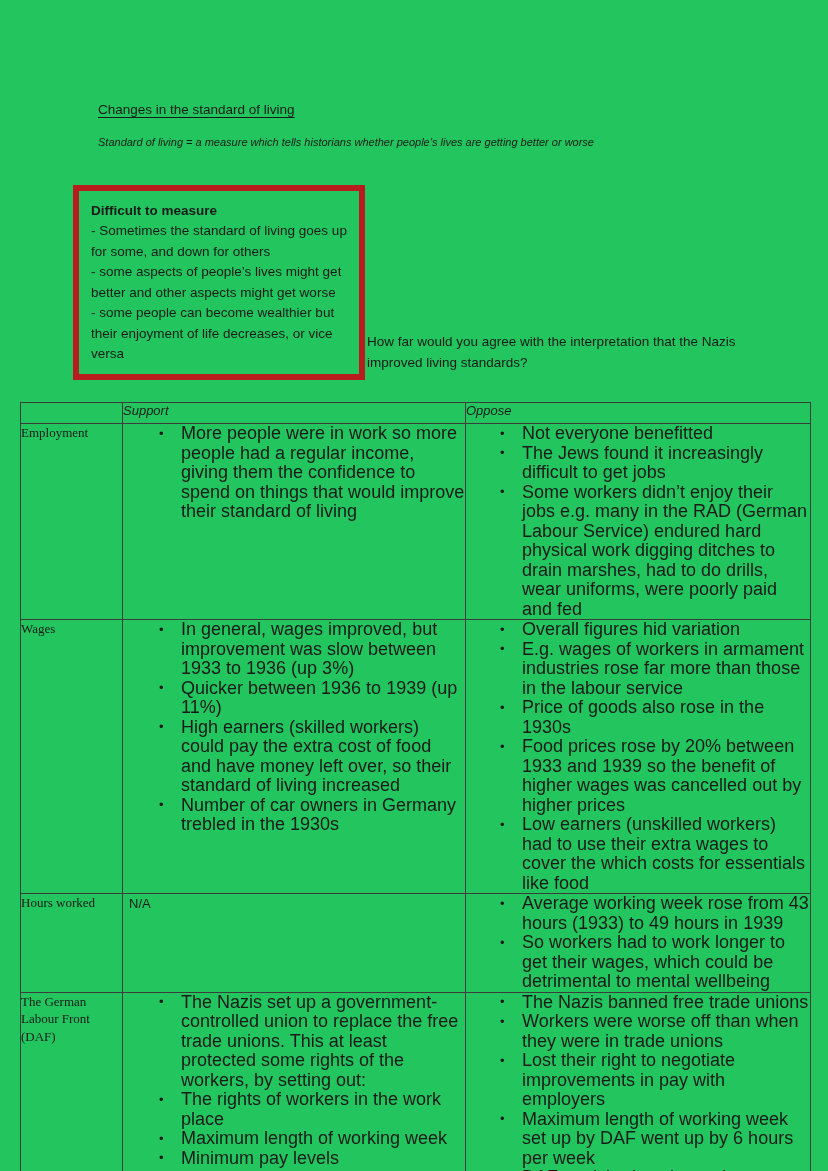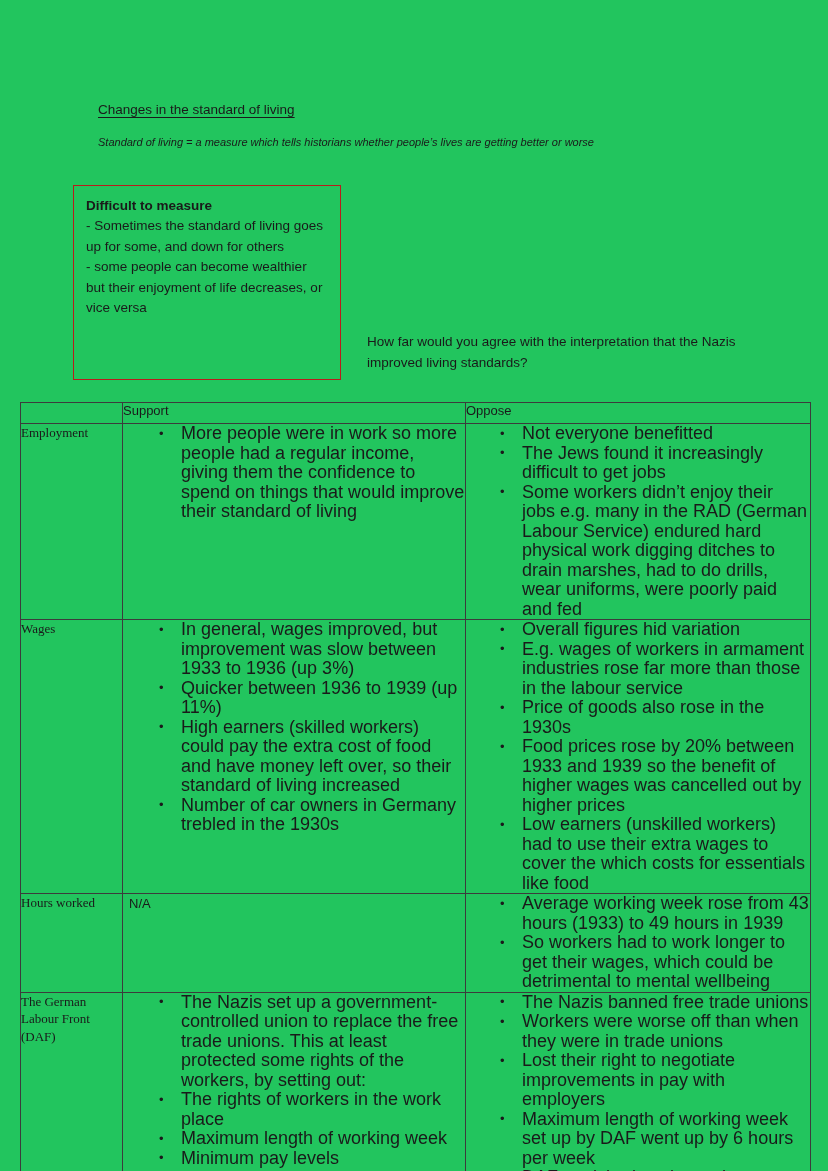--- a/index.html
+++ b/index.html
@@ -42,23 +42,23 @@
     font-size: 11px;
     font-style: italic;
     line-height: 23px;
   }
 
   
   .note-box {
     position: absolute;
     left: 73px;
     top: 185px;
-    width: 268px;
+    width: 292px;
     height: 195px;
-    border: 1px solid #b91c1c;
+    border: 6px solid #b91c1c;
     box-sizing: border-box;
     padding: 9px 12px 4px 12px;
   }
   .note-box-title {
     font-size: 13.5px;
     font-weight: bold;
     line-height: 21px;
     margin-bottom: 0px;
   }
   .note-line {
@@ -93,20 +93,21 @@
   }
   .col-cat   { width: 102px; }
   .col-sup   { width: 343px; }
   .col-opp   { width: 345px; }
 
   .hdr-cell {
     height: 20px;
     padding: 2px 0 2px 6px;
     font-size: 13px;
     line-height: 16px;
+    font-style: italic;
   }
   .cat-cell {
     padding: 5px 4px 4px 6px;
     font-size: 13px;
     line-height: 17.5px;
     font-family: Liberation Serif, serif;
   }
   .body-cell {
     padding: 5px 8px 8px 0;
   }
@@ -151,20 +152,21 @@
 
 <div class="page">
 
   <div class="doc-title">Changes in the standard of living</div>
 
   <div class="definition">Standard of living = a measure which tells historians whether people’s lives are getting better or worse</div>
 
   <div class="note-box">
     <div class="note-box-title">Difficult to measure</div>
     <div class="note-line">- Sometimes the standard of living goes up for some, and down for others</div>
+    <div class="note-line">- some aspects of people’s lives might get better and other aspects might get worse</div>
     <div class="note-line">- some people can become wealthier but their enjoyment of life decreases, or vice versa</div>
   </div>
 
   <div class="question">How far would you agree with the interpretation that the Nazis improved living standards?</div>
 
   <table class="grid">
     <colgroup>
       <col class="col-cat">
       <col class="col-sup">
       <col class="col-opp">

